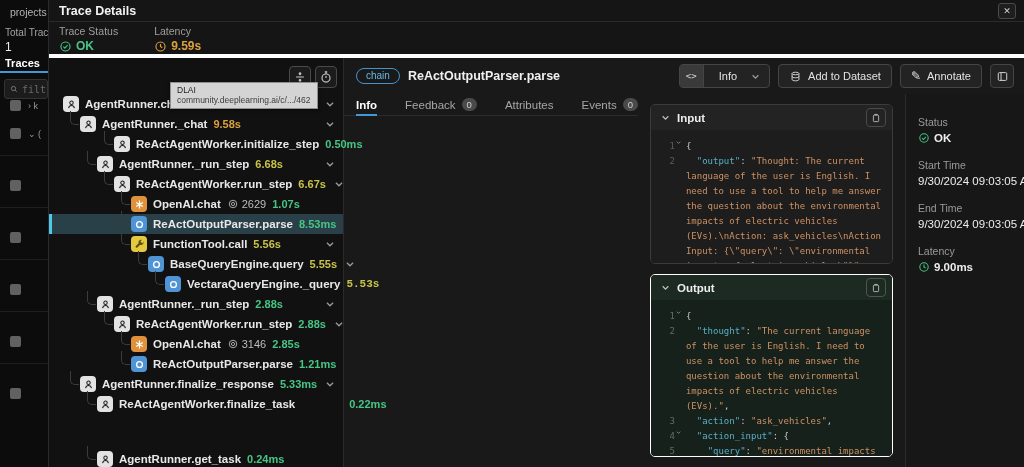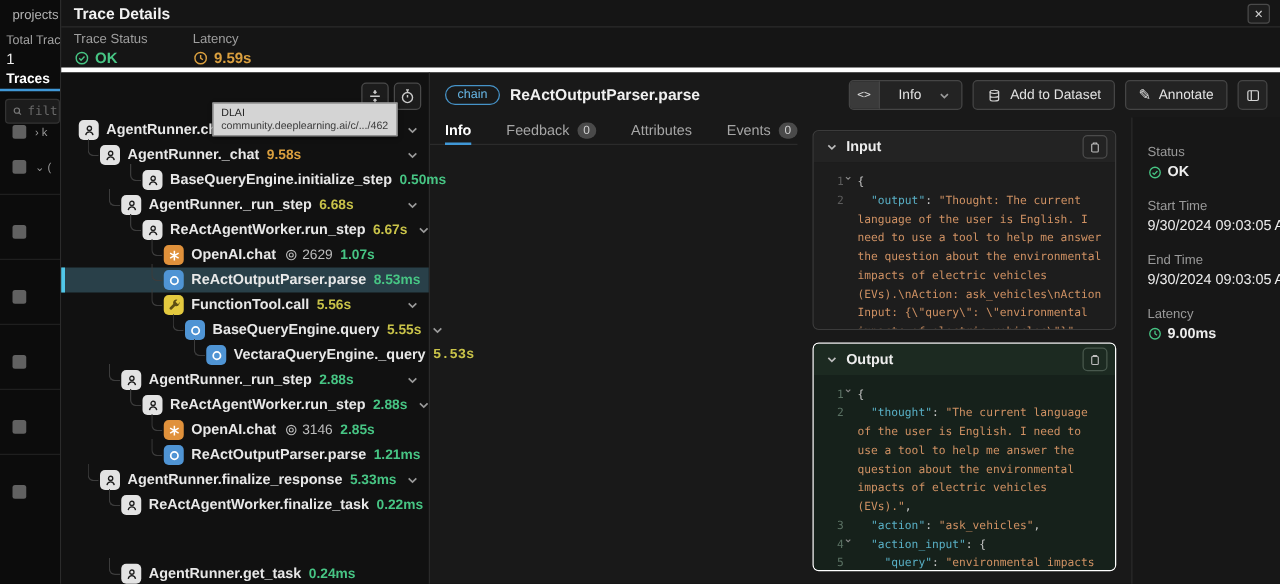--- a/index.html
+++ b/index.html
@@ -241,21 +241,21 @@
             </span>
           </div>
           <div class="trow" style="padding-left: 65px;">
             <span class="elbow" style="left: 55px;"></span>
             <span class="spanicon agent">
               <svg viewBox="0 0 16 16" fill="none" stroke="#1d1d1d" stroke-width="1.3">
                 <circle cx="8" cy="5.8" r="2.1"></circle>
                 <path d="M4.4 12.4c.4-2 1.8-3.1 3.6-3.1s3.2 1.1 3.6 3.1"></path>
               </svg>
             </span>
-            <span class="tname">BaseQueryEngine.initialize_step</span>
+            <span class="tname">ReActAgentWorker.initialize_step</span>
             <span class="tlat" style="color: rgb(71, 197, 132);">0.50ms</span>
           </div>
           <div class="trow" style="padding-left: 48px;">
             <span class="elbow" style="left: 38px;"></span>
             <span class="spanicon agent">
               <svg viewBox="0 0 16 16" fill="none" stroke="#1d1d1d" stroke-width="1.3">
                 <circle cx="8" cy="5.8" r="2.1"></circle>
                 <path d="M4.4 12.4c.4-2 1.8-3.1 3.6-3.1s3.2 1.1 3.6 3.1"></path>
               </svg>
             </span>
@@ -431,21 +431,21 @@
           </div>
           <div class="trow" style="padding-left: 48px;">
             <span class="elbow" style="left: 38px;"></span>
             <span class="spanicon agent">
               <svg viewBox="0 0 16 16" fill="none" stroke="#1d1d1d" stroke-width="1.3">
                 <circle cx="8" cy="5.8" r="2.1"></circle>
                 <path d="M4.4 12.4c.4-2 1.8-3.1 3.6-3.1s3.2 1.1 3.6 3.1"></path>
               </svg>
             </span>
             <span class="tname">ReActAgentWorker.finalize_task</span>
-            <span class="tlat" style="color: rgb(71, 197, 132);">0.22ms</span>
+            <span class="tlat" style="color: rgb(71, 197, 132); margin-left: 48px;">0.22ms</span>
           </div>
           <div class="trow" style="padding-left: 48px; margin-top: 35px;">
             <span class="elbow" style="left: 38px;"></span>
             <span class="spanicon agent">
               <svg viewBox="0 0 16 16" fill="none" stroke="#1d1d1d" stroke-width="1.3">
                 <circle cx="8" cy="5.8" r="2.1"></circle>
                 <path d="M4.4 12.4c.4-2 1.8-3.1 3.6-3.1s3.2 1.1 3.6 3.1"></path>
               </svg>
             </span>
             <span class="tname">AgentRunner.get_task</span>

